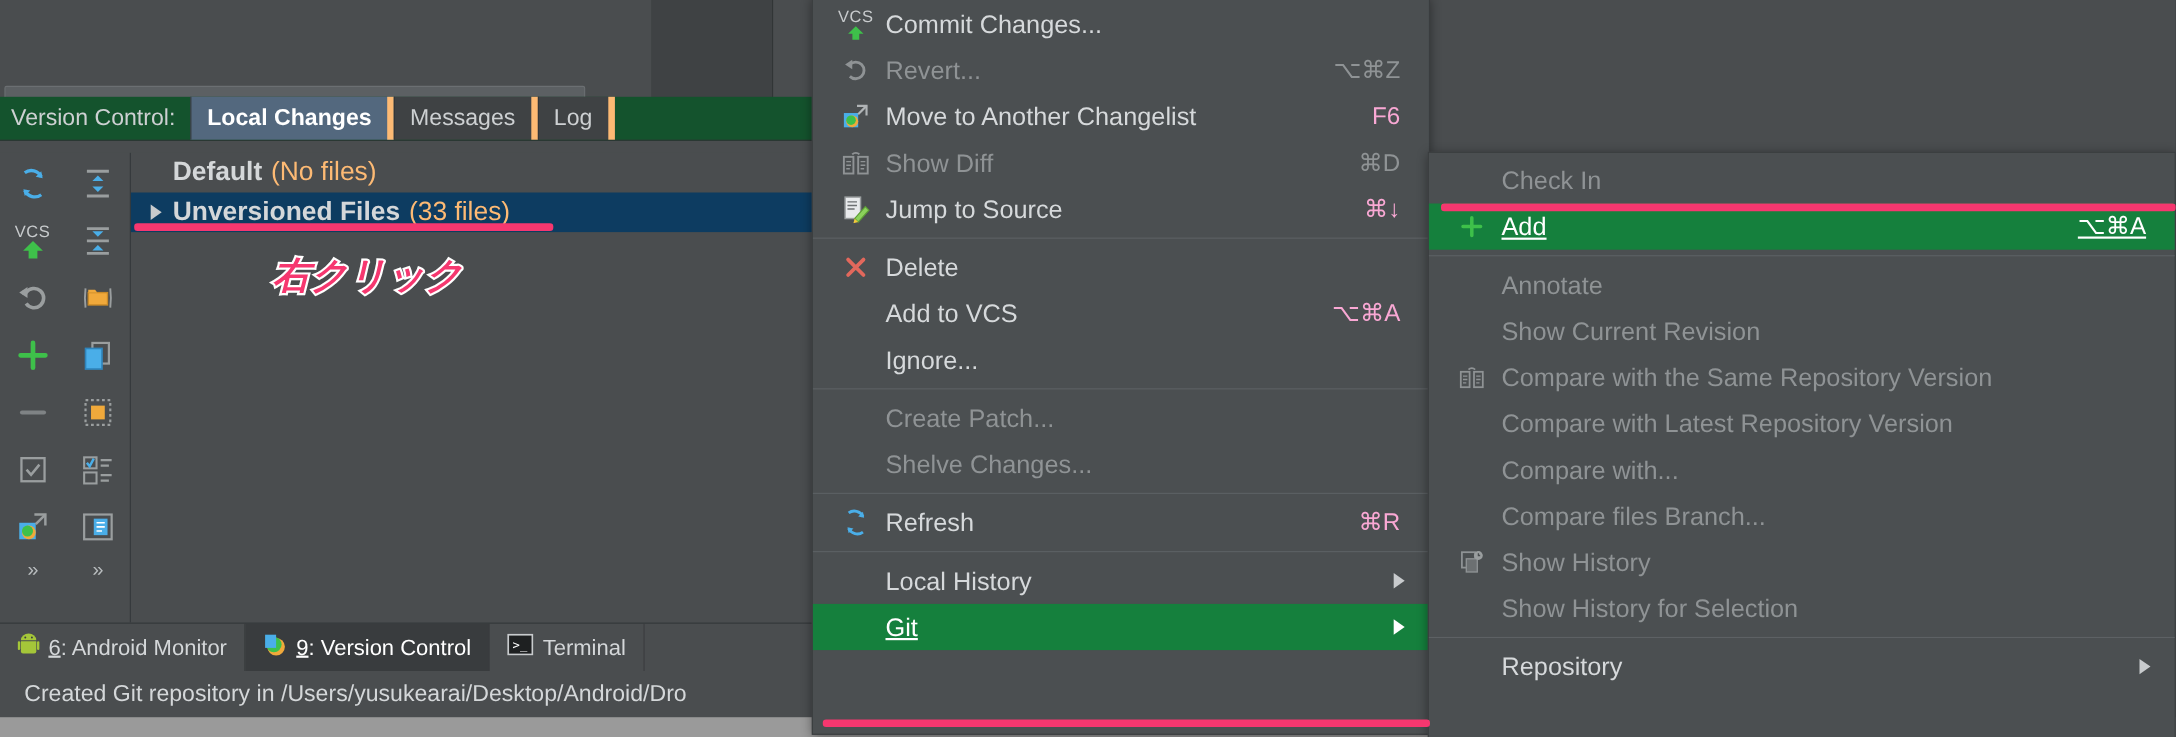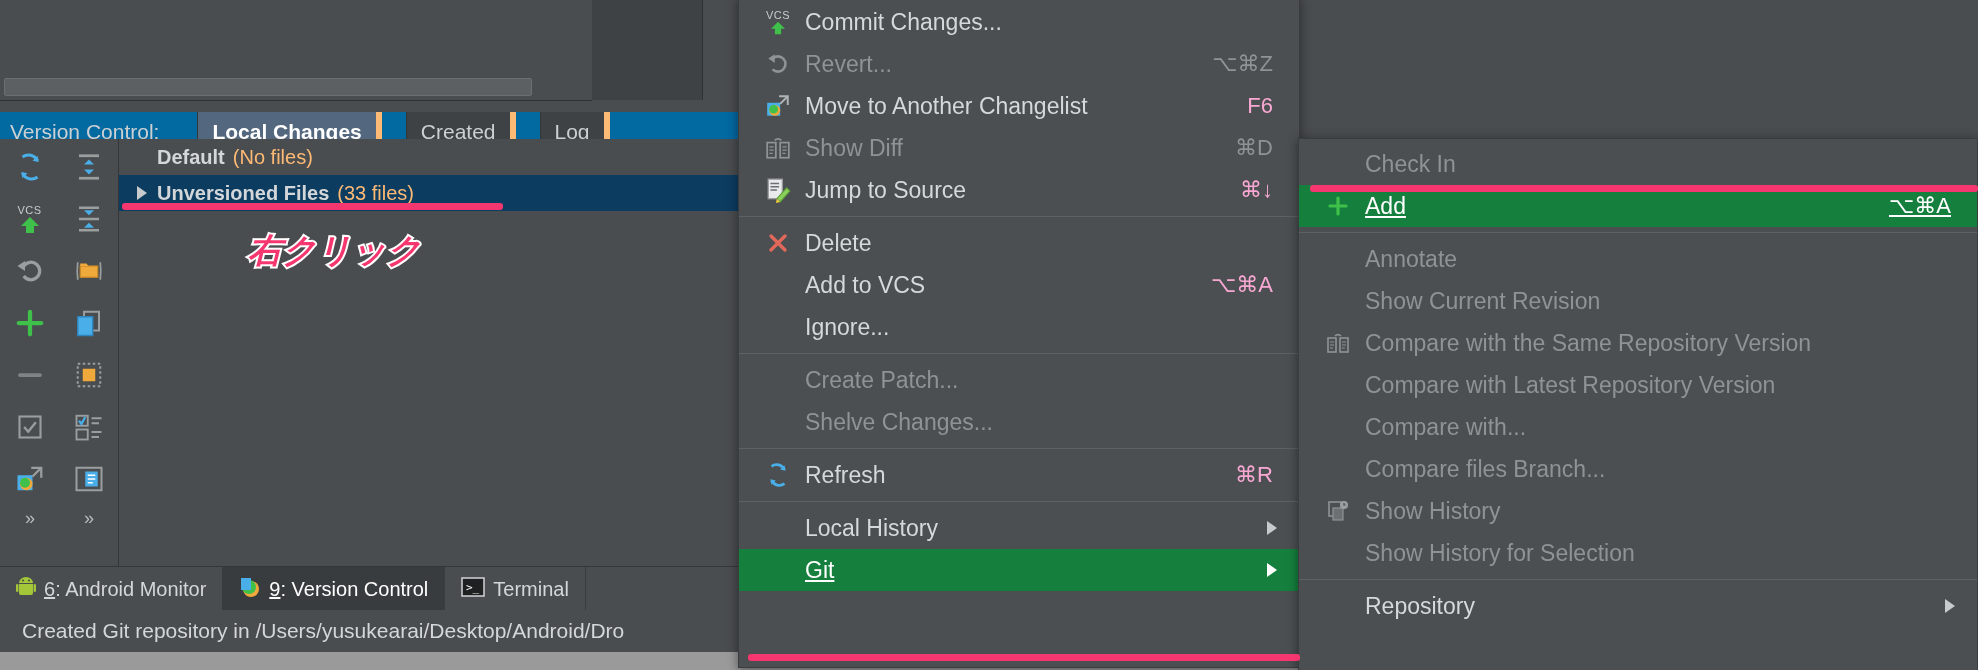--- a/index.html
+++ b/index.html
@@ -49,27 +49,26 @@
     left: 4px; top: 78px;
     width: 526px; height: 16px;
     background: #5c6063;
     border: 1px solid #6b6f72;
     border-radius: 2px;
   }
 
   
   .tw-header {
     position: absolute;
-    left: 0; top: 112px;
+    left: 0; top: 88px;
     width: 760px; height: 39px;
-    background: #0369a1;
+    background: #14532d;
     border-bottom: 1px solid #2f3233;
     display: flex;
     align-items: stretch;
-    gap: 24px;
   }
   .tw-title {
     display: flex;
     align-items: center;
     padding: 0 14px 0 10px;
     color: #cdd0d2;
     font-size: 21px;
     white-space: nowrap;
   }
   .tw-tab {
@@ -125,21 +124,21 @@
     position: absolute;
     left: 119px; top: 139px;
     width: 641px; height: 427px;
     background: #4a4d4f;
   }
   .chg-row {
     height: 36px;
     display: flex;
     align-items: center;
     padding-left: 18px;
-    font-size: 20px;
+    font-size: 24px;
     color: #d4d7d9;
     position: relative;
   }
   .chg-row.selected {
     background: #0d3c61;
   }
   .chg-triangle {
     width: 0; height: 0;
     border-left: 10px solid #c8cbcd;
     border-top: 7px solid transparent;
@@ -304,36 +303,36 @@
     background: #f6376f;
     height: 7px;
     border-radius: 3px;
   }
   #pink-add {
     left: 1310px; top: 185px; width: 668px;
   }
   #pink-git {
     left: 748px; top: 654px; width: 552px;
   }
-  .vcs-lbl { font-size: 11px; color: #c8cbcd; letter-spacing: .5px; }
+  .vcs-lbl { font-size: 15px; color: #c8cbcd; letter-spacing: .5px; }
 </style>
 </head>
 <body>
 
 <div class="ide-root">
 
   <div class="editor-area"></div>
   <div class="editor-area-2"></div>
   <div class="editor-area-3"></div>
   <div class="h-scrollbar"></div>
 
   <div class="tw-header">
     <div class="tw-title">Version Control:</div>
     <div class="tw-tab active">Local Changes</div>
-    <div class="tw-tab">Created</div>
+    <div class="tw-tab">Messages</div>
     <div class="tw-tab">Log</div>
   </div>
 
   <div class="rail">
     <div class="rail-col">
       <div class="rail-icon">
         <svg width="30" height="30" viewBox="0 0 24 24">
           <path d="M6 4 A8 8 0 0 1 18 7" stroke="#4aaee8" stroke-width="2.4" fill="none"></path>
           <path d="M18 20 A8 8 0 0 1 6 17" stroke="#4aaee8" stroke-width="2.4" fill="none"></path>
           <path d="M18 3 l1 5 l-5 -1 z" fill="#4aaee8"></path>

